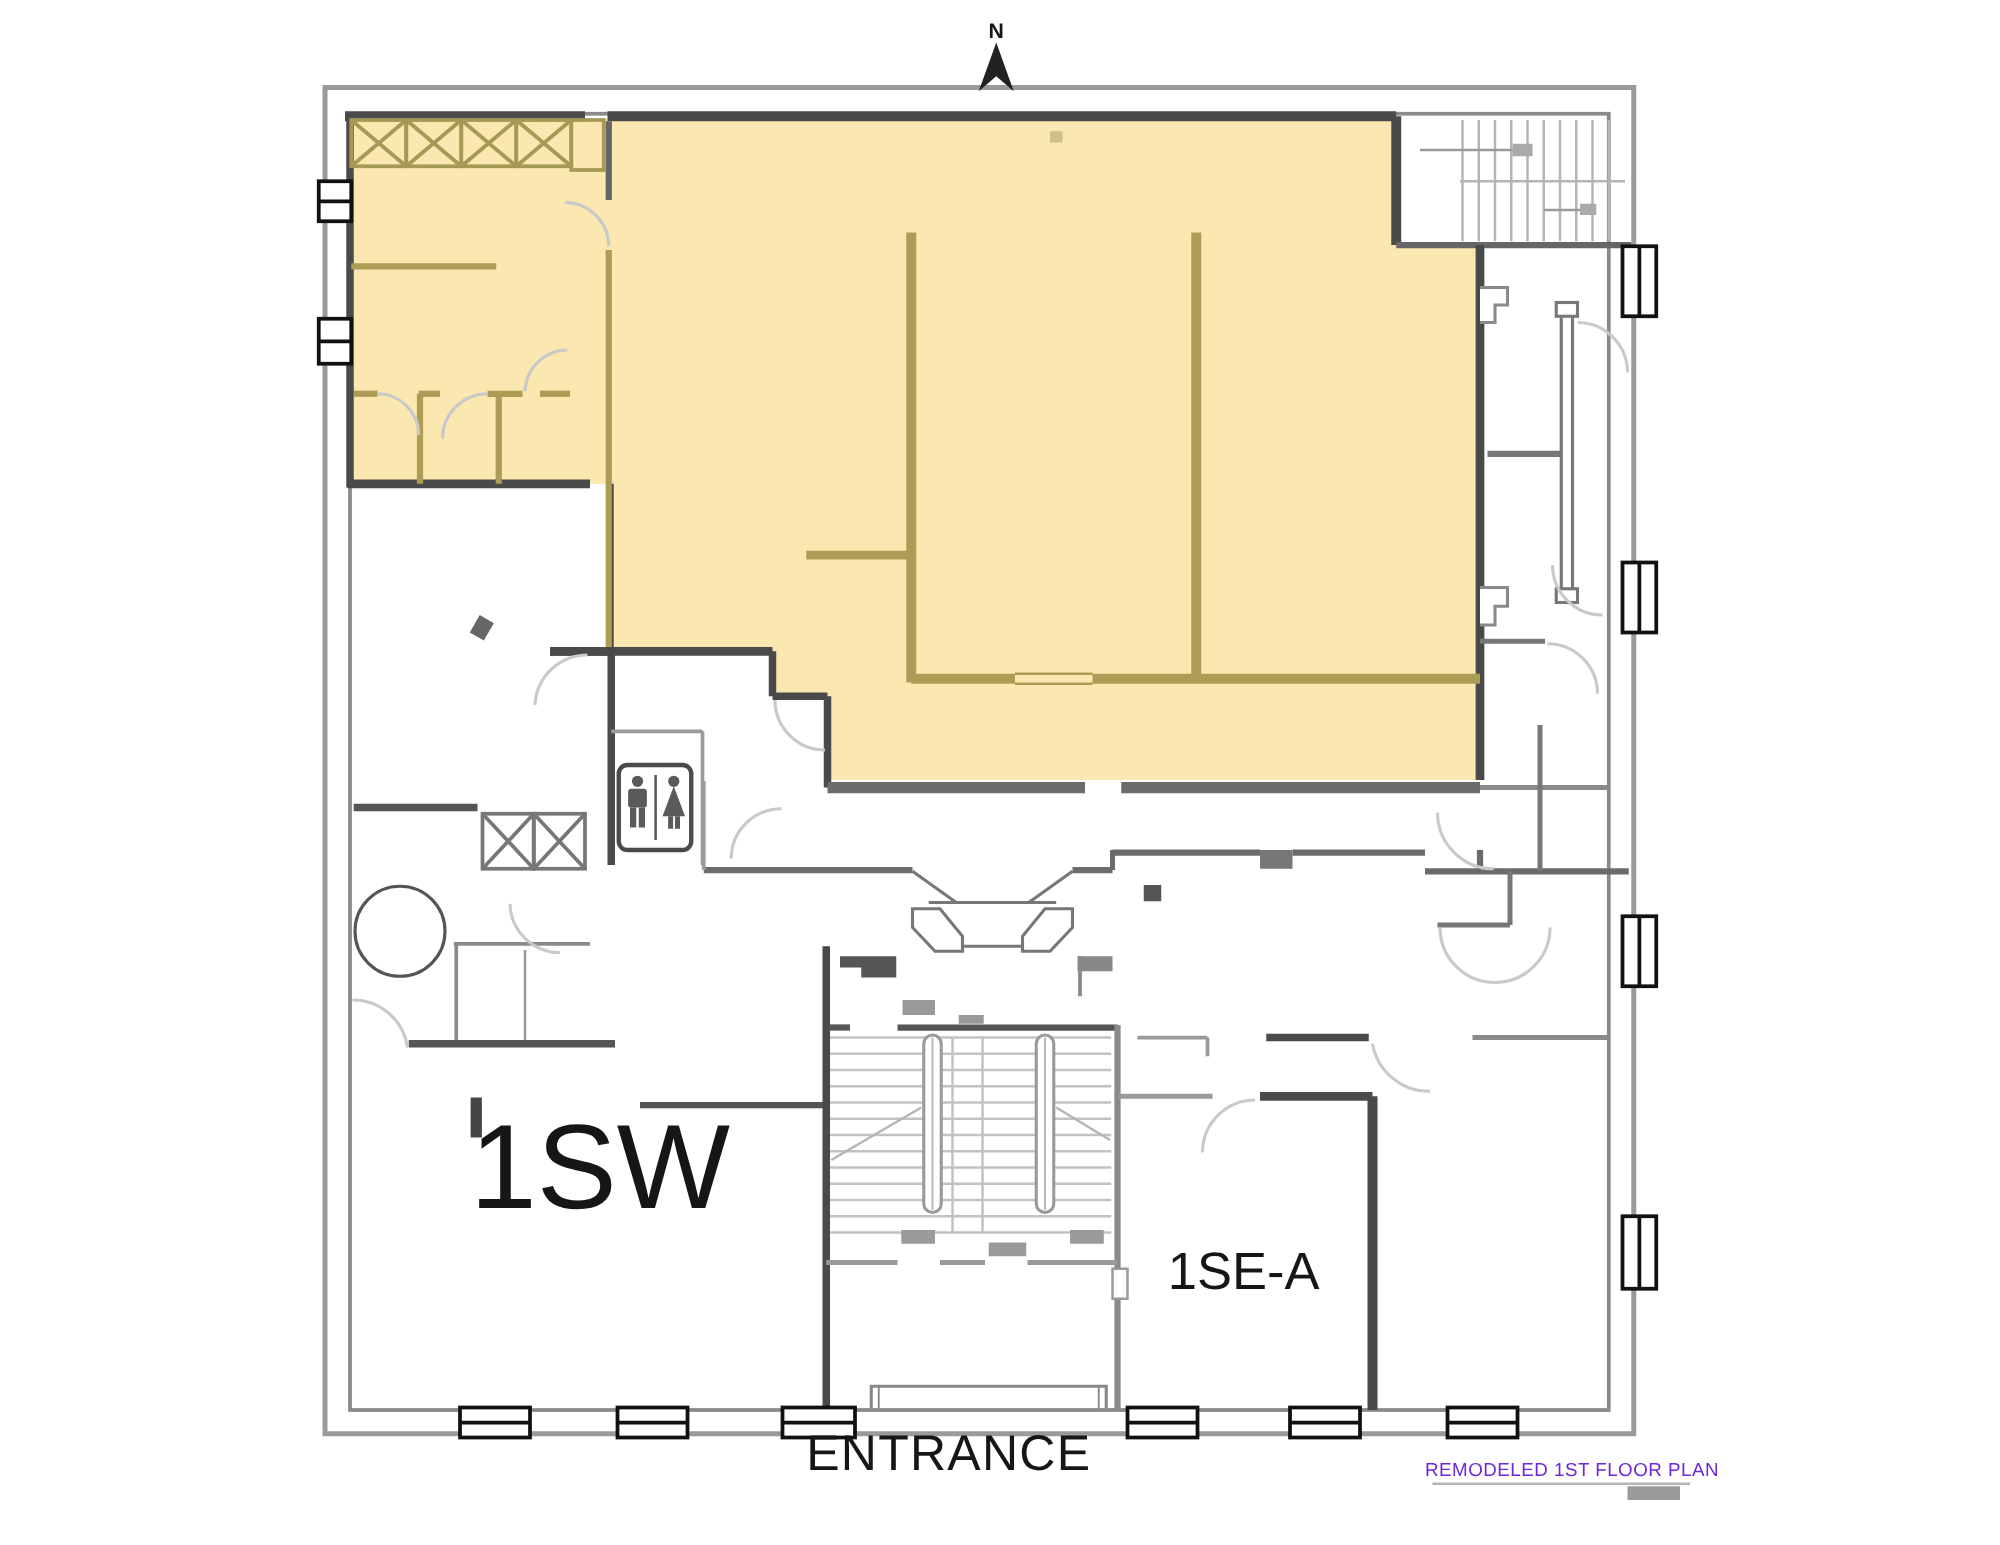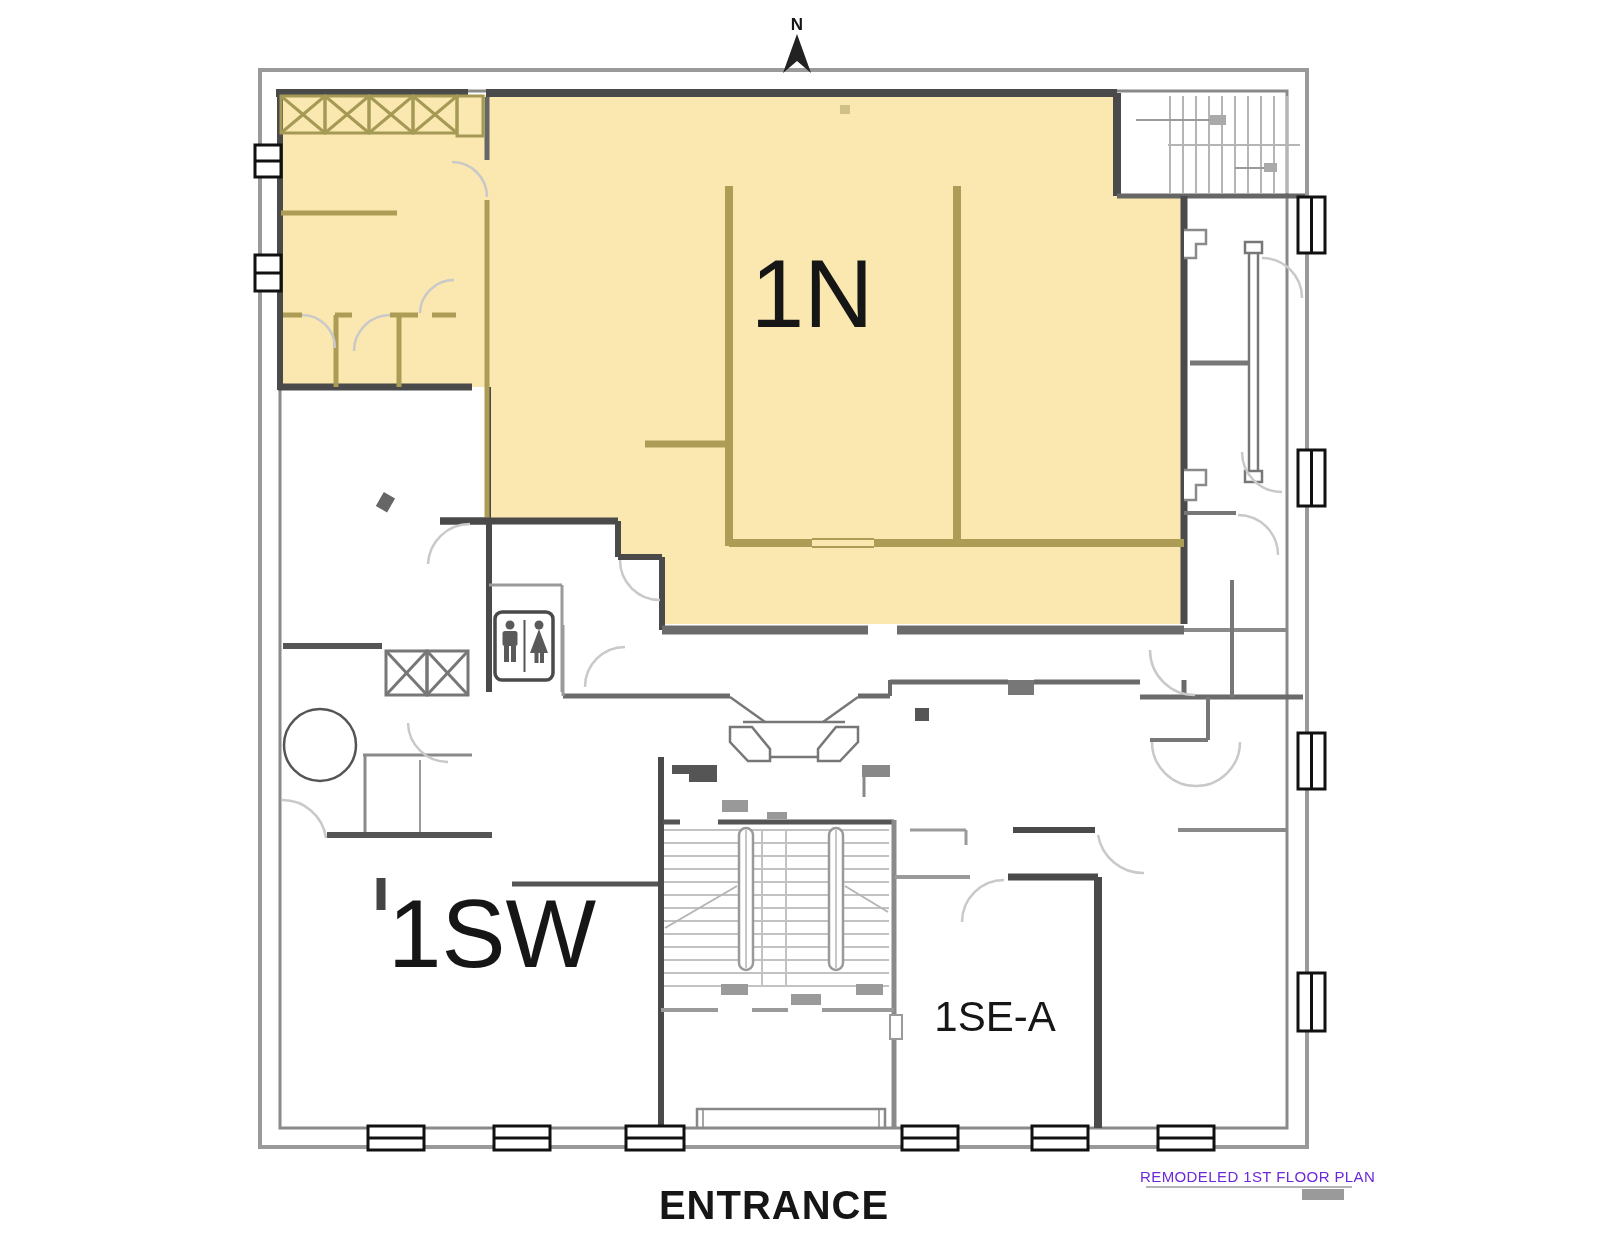--- a/index.html
+++ b/index.html
@@ -5,23 +5,23 @@
   * { margin:0; padding:0; box-sizing:border-box; }
   html,body { width:1600px; height:1236px; background:#ffffff; }
   .plan-wrap {
     position:relative; width:1600px; height:1236px; background:#ffffff;
     font-family:"Liberation Sans", sans-serif; overflow:hidden;
   }
   .plan-svg { position:absolute; left:0; top:0; }
   .label { position:absolute; color:#161616; text-align:center; line-height:1; white-space:nowrap; }
   .lbl-compass   { left:782px; top:16px;  width:30px;  font-size:17px; font-weight:600; }
   .lbl-1n        { left:692px; top:246px; width:240px; font-size:96px; font-weight:400; }
-  .lbl-1sw       { left:372px; top:886px; width:240px; font-size:96px; font-weight:400; }
+  .lbl-1sw       { left:360px; top:886px; width:240px; font-size:96px; font-weight:400; }
   .lbl-1sea      { left:895px; top:996px; width:200px; font-size:42px; font-weight:400;text-align:center; }
-  .lbl-entrance  { left:624px; top:1143px; width:300px; font-size:40px; font-weight:700; letter-spacing:1px;margin-top:42px; }
+  .lbl-entrance  { left:609px; top:1143px; width:300px; font-size:40px; font-weight:400; letter-spacing:1px; }
   .lbl-caption   { left:1140px; top:1169px; width:216px; font-size:15px; font-weight:400;
                    color:#6d28d9; letter-spacing:0.4px; text-align:center; }
 </style>
 </head>
 <body>
 
 <div class="plan-wrap">
 
 <svg class="plan-svg" width="1600" height="1236" viewBox="0 0 1600 1236">
 
@@ -304,19 +304,18 @@
     <polygon points="797,34 811,73 797,61 783,73" fill="#222222"></polygon>
   </g>
 
   <g>
     <line x1="1146" y1="1187" x2="1352" y2="1187" stroke="#b5b5b5" stroke-width="2"></line>
     <rect x="1302" y="1189" width="42" height="11" fill="#9a9a9a"></rect>
   </g>
 </svg>
 
 <div class="label lbl-compass">N</div>
-<div class="label lbl-1n">1N</div>
 <div class="label lbl-1sw">1SW</div>
 <div class="label lbl-1sea">1SE-A</div>
 <div class="label lbl-entrance">ENTRANCE</div>
 <div class="label lbl-caption">REMODELED 1ST FLOOR PLAN</div>
 
 </div>
 
 </body></html>

